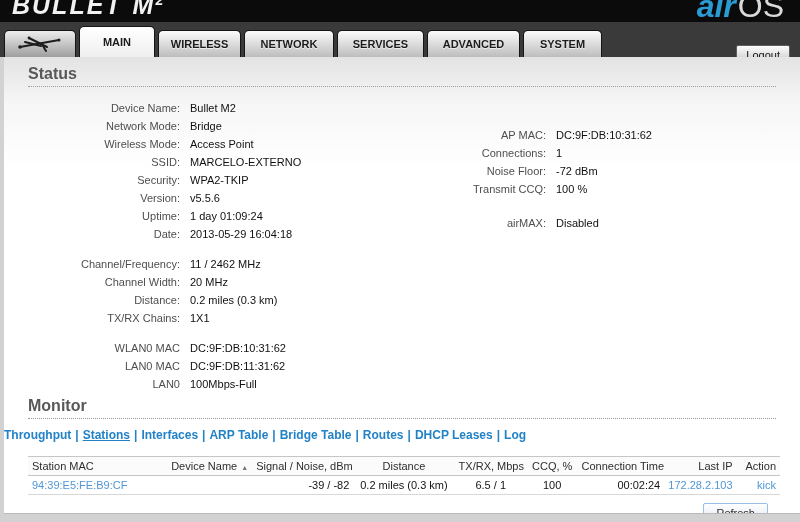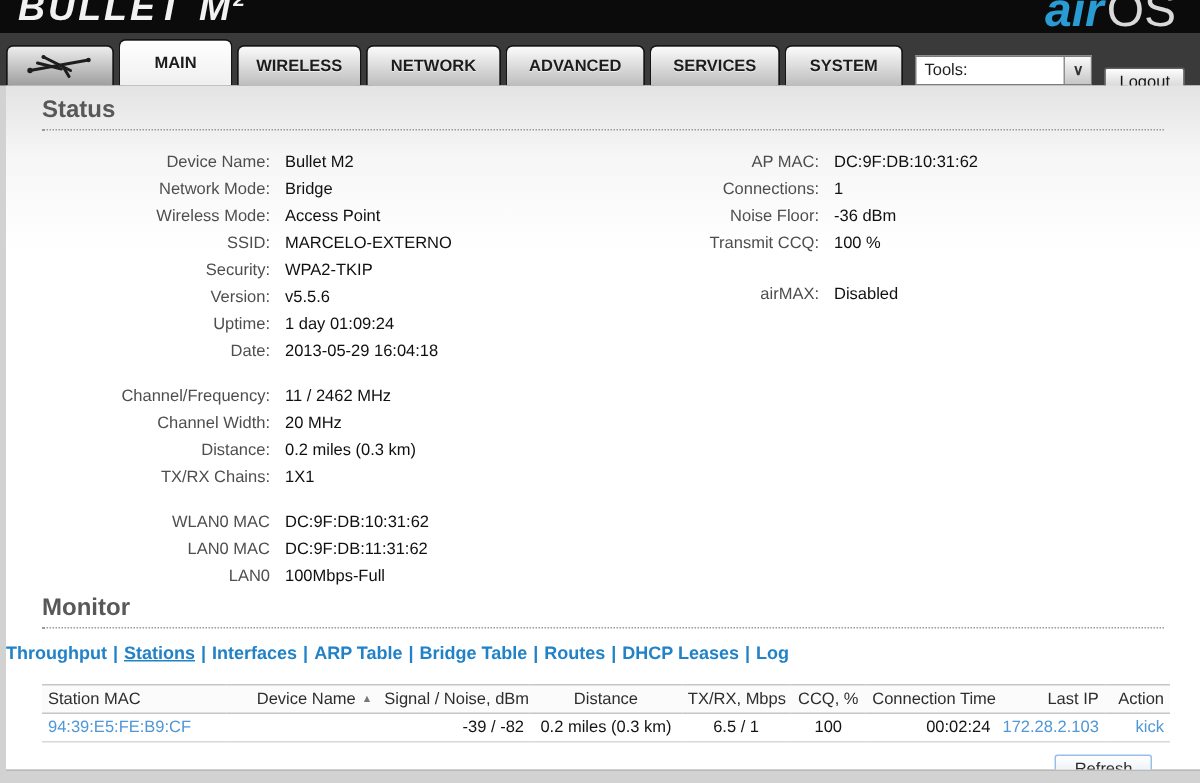--- a/index.html
+++ b/index.html
@@ -73,21 +73,21 @@
     border-bottom:1px solid #b9b9b9; overflow:hidden;
   }
   .section-title {
     margin:8px 24px 0; padding-bottom:3px;
     font-size:16px; font-weight:bold; color:#585858;
     border-bottom:1px dotted #9a9a9a;
   }
   .status-wrap { display:flex; margin:12px 24px 0; }
   .col { font-size:11px; line-height:18px; }
   .col.left  { width:388px; }
-  .col.right { flex:1; }
+  .col.right { flex:1;margin-top:27px; }
   .grp + .grp { margin-top:12px; }
   .grp.air-gap { margin-top:16px; }
   .kv { display:flex; }
   .kv .k { width:152px; text-align:right; color:#4e4e4e; flex-shrink:0; }
   .col.right .kv .k { width:130px; }
   .kv .v { margin-left:10px; color:#101010; }
 
   
   .mon-title { margin-top:4px; }
   .mon-links {
@@ -145,29 +145,25 @@
             </g>
             <circle cx="3" cy="13" r="1.8" fill="#1d1d1d"></circle>
             <circle cx="42" cy="6" r="1.5" fill="#1d1d1d"></circle>
             <circle cx="12" cy="4" r="1.4" fill="#1d1d1d"></circle>
           </svg>
         </span>
       </div>
       <div class="tab active t-main">MAIN</div>
       <div class="tab t-wireless">WIRELESS</div>
       <div class="tab t-network">NETWORK</div>
+      <div class="tab t-services">SERVICES</div>
       <div class="tab t-advanced">ADVANCED</div>
-      <div class="tab t-services">SERVICES</div>
       <div class="tab t-system">SYSTEM</div>
     </div>
     <div class="controls">
-      <div class="select">
-        <span class="sel-text">Tools:</span>
-        <span class="arrow">∨</span>
-      </div>
       <div class="logout">Logout</div>
     </div>
   </div>
 
   <div class="content">
 
     <div class="section-title">Status</div>
 
     <div class="status-wrap">
       <div class="col left">
@@ -243,21 +239,21 @@
           <div class="kv">
               <span class="k">AP MAC:</span>
               <span class="v">DC:9F:DB:10:31:62</span>
             </div>
           <div class="kv">
               <span class="k">Connections:</span>
               <span class="v">1</span>
             </div>
           <div class="kv">
               <span class="k">Noise Floor:</span>
-              <span class="v">-36 dBm</span>
+              <span class="v">-72 dBm</span>
             </div>
           <div class="kv">
               <span class="k">Transmit CCQ:</span>
               <span class="v">100 %</span>
             </div>
         </div>
         <div class="grp air-gap">
           <div class="kv">
               <span class="k">airMAX:</span>
               <span class="v">Disabled</span>

